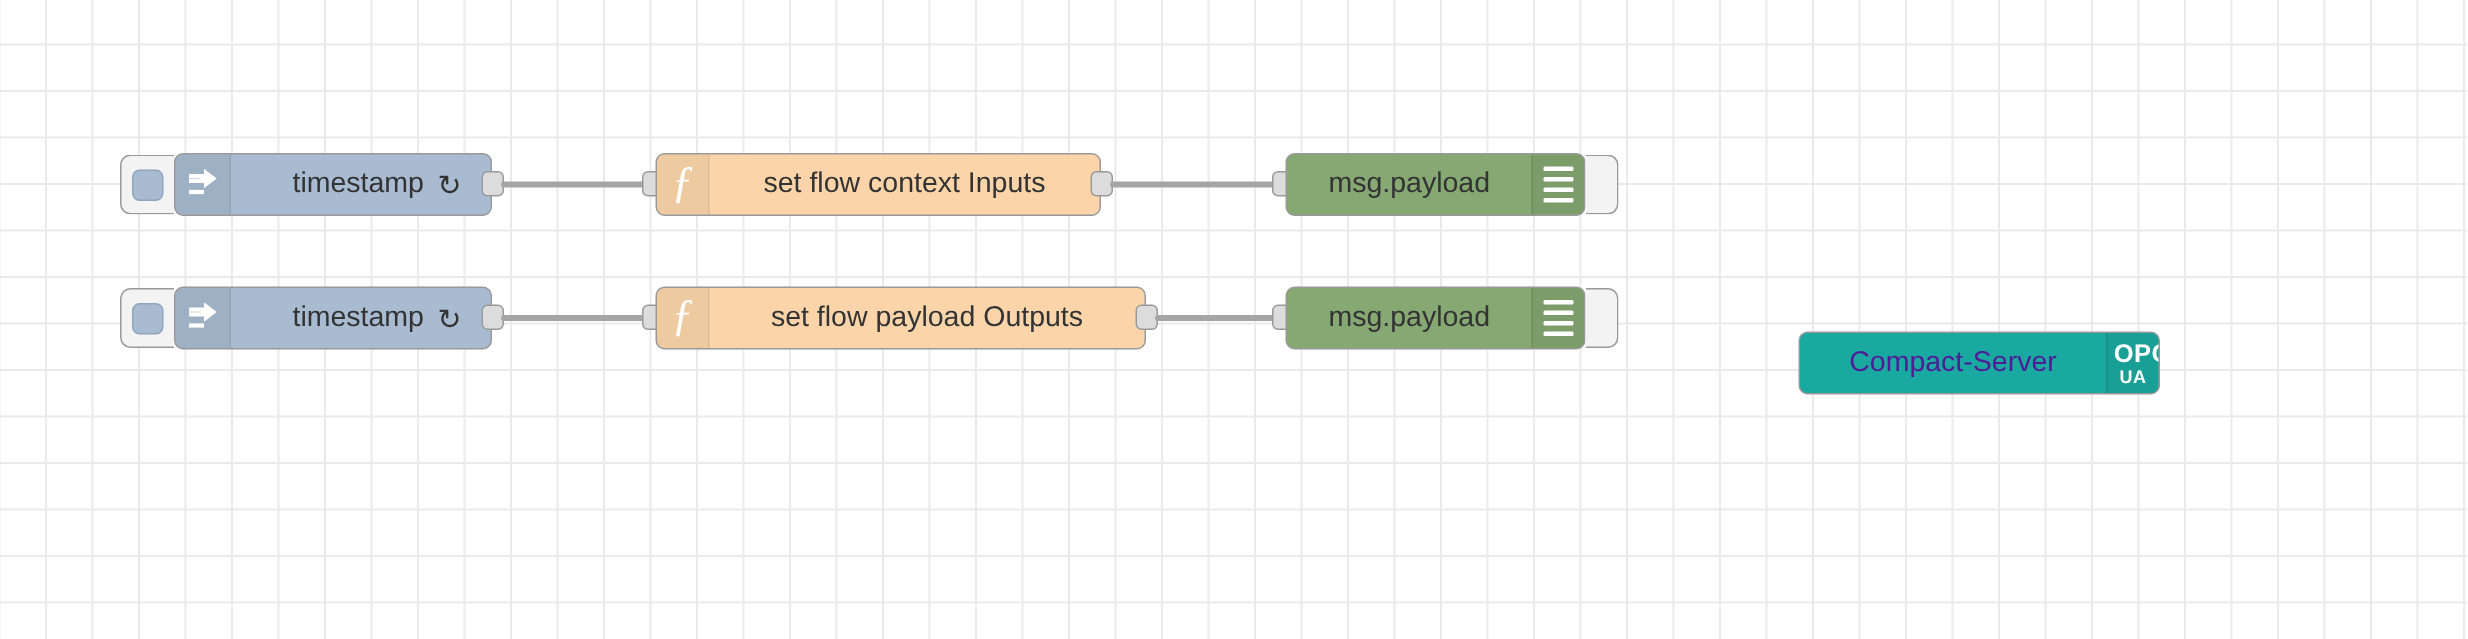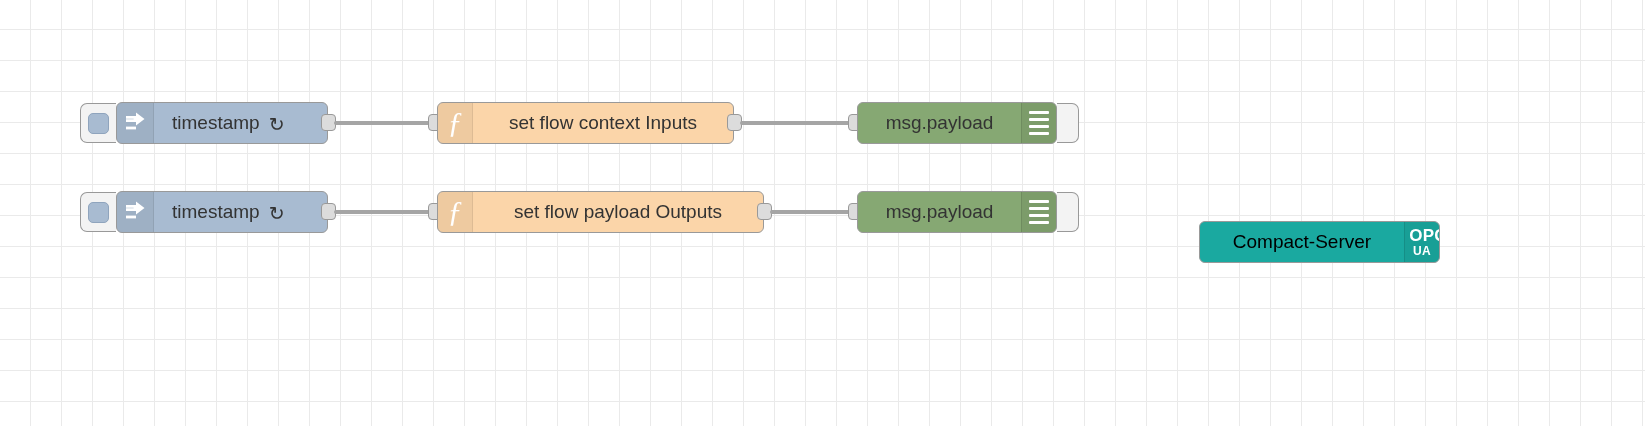--- a/index.html
+++ b/index.html
@@ -40,20 +40,21 @@
     display: flex;
     align-items: center;
     font-size: 19px;
     color: #333333;
     white-space: nowrap;
   }
 
   
   .inject-node {
     background: #a8bbd1;
+    gap: 23px;
   }
   .inject-icon-box {
     width: 36px;
     display: flex;
     align-items: center;
     justify-content: center;
     background: rgba(0,0,0,0.06);
     border-right: 1px solid rgba(0,0,0,0.08);
     flex: 0 0 auto;
   }
@@ -160,21 +161,21 @@
     border-left: none;
     border-radius: 0 7px 7px 0;
   }
 
   
   .opcua-node {
     background: #1aa9a0;
   }
   .opcua-node .node-label {
     padding: 0 20px;
-    color: #000000;
+    color: #4c1d95;
     flex: 1 1 auto;
     justify-content: center;
   }
   .opcua-icon-box {
     width: 34px;
     display: flex;
     flex-direction: column;
     align-items: center;
     justify-content: center;
     background: rgba(0,0,0,0.06);

